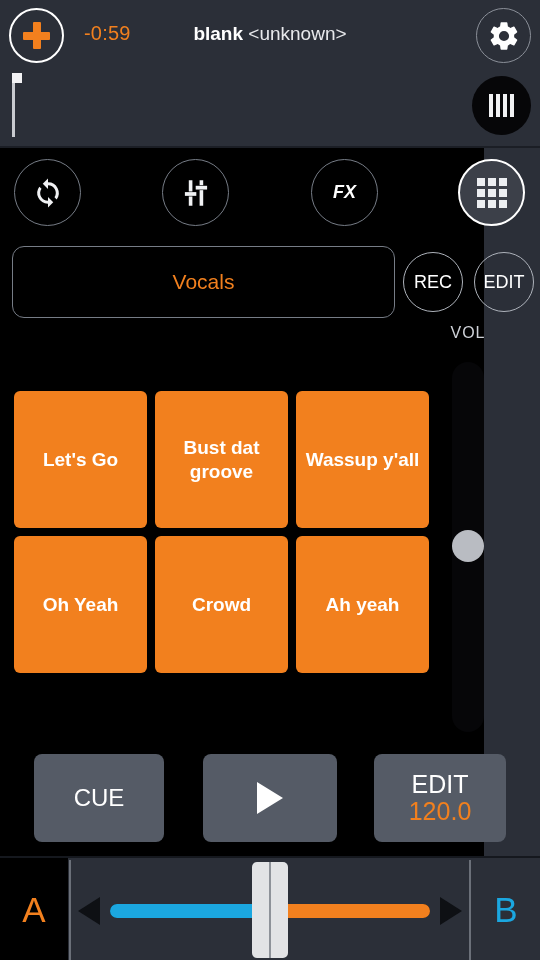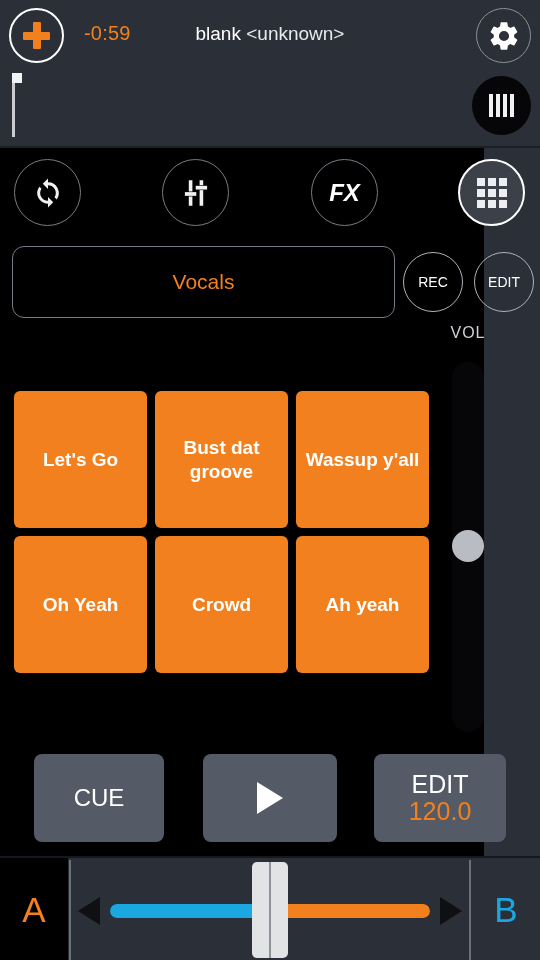--- a/index.html
+++ b/index.html
@@ -29,21 +29,21 @@
   .plus-glyph::after { top: 0; left: 9.5px; width: 8px; height: 27px; }
 
   .time-remain {
     position: absolute; left: 84px; top: 22px;
     color: #f2801e; font-size: 20px; letter-spacing: 0.2px;
   }
   .track-title {
     position: absolute; left: 0; top: 23px; width: 540px;
     text-align: center; font-size: 19px; color: #ffffff;
   }
-  .track-title .tname { font-weight: normal; }
+  .track-title .tname { font-weight: bold; }
   .track-title .tartist { font-weight: normal; color: #e8e9ec; }
 
   .gear-btn {
     position: absolute; right: 9px; top: 8px; width: 55px; height: 55px;
     border-radius: 50%; border: 1.5px solid #8b9099; background: transparent;
     display: flex; align-items: center; justify-content: center;
   }
   .eq-btn {
     position: absolute; right: 9px; top: 76px; width: 59px; height: 59px;
     border-radius: 50%; background: #060608;
@@ -78,38 +78,38 @@
     border: 1.5px solid #767c86; background: transparent;
     display: flex; align-items: center; justify-content: center;
     top: 10px;
   }
   .circ-btn.loop { left: 14px; }
   .circ-btn.mix  { left: 162px; }
   .circ-btn.fx   { left: 311px; }
   .circ-btn.grid {
     left: 458px; border: 2.5px solid #ffffff; background: #3c4049;
   }
-  .fx-label { color: #fff; font-size: 24px; font-weight: bold; font-style: italic; }
+  .fx-label { color: #fff; font-size: 18px; font-weight: bold; font-style: italic; }
   .grid-glyph { display: grid; grid-template-columns: repeat(3, 8px);
                 grid-template-rows: repeat(3, 8px); gap: 3px; }
   .grid-cell { background: #eceef1; }
 
   
   .chan-row { position: absolute; top: 246px; left: 0; width: 540px; height: 74px; }
   .sample-bank {
     position: absolute; left: 12px; top: 0; width: 383px; height: 72px;
     border: 1.5px solid #767c86; border-radius: 12px; background: transparent;
     display: flex; align-items: center; justify-content: center;
   }
   .sample-bank span { color: #f2801e; font-size: 21px; }
   .sm-circ {
     position: absolute; top: 6px; width: 60px; height: 60px; border-radius: 50%;
     border: 1.5px solid #aeb3bb; background: transparent;
     display: flex; align-items: center; justify-content: center;
-    color: #ffffff; font-size: 14px;
+    color: #ffffff; font-size: 18px;
   }
   .sm-circ.rec { left: 403px; }
   .sm-circ.edit { left: 474px; }
 
   .vol-label {
     position: absolute; left: 437px; top: 324px; width: 62px; text-align: center;
     color: #cfd2d8; font-size: 16px; letter-spacing: 1px;
   }
 
   

